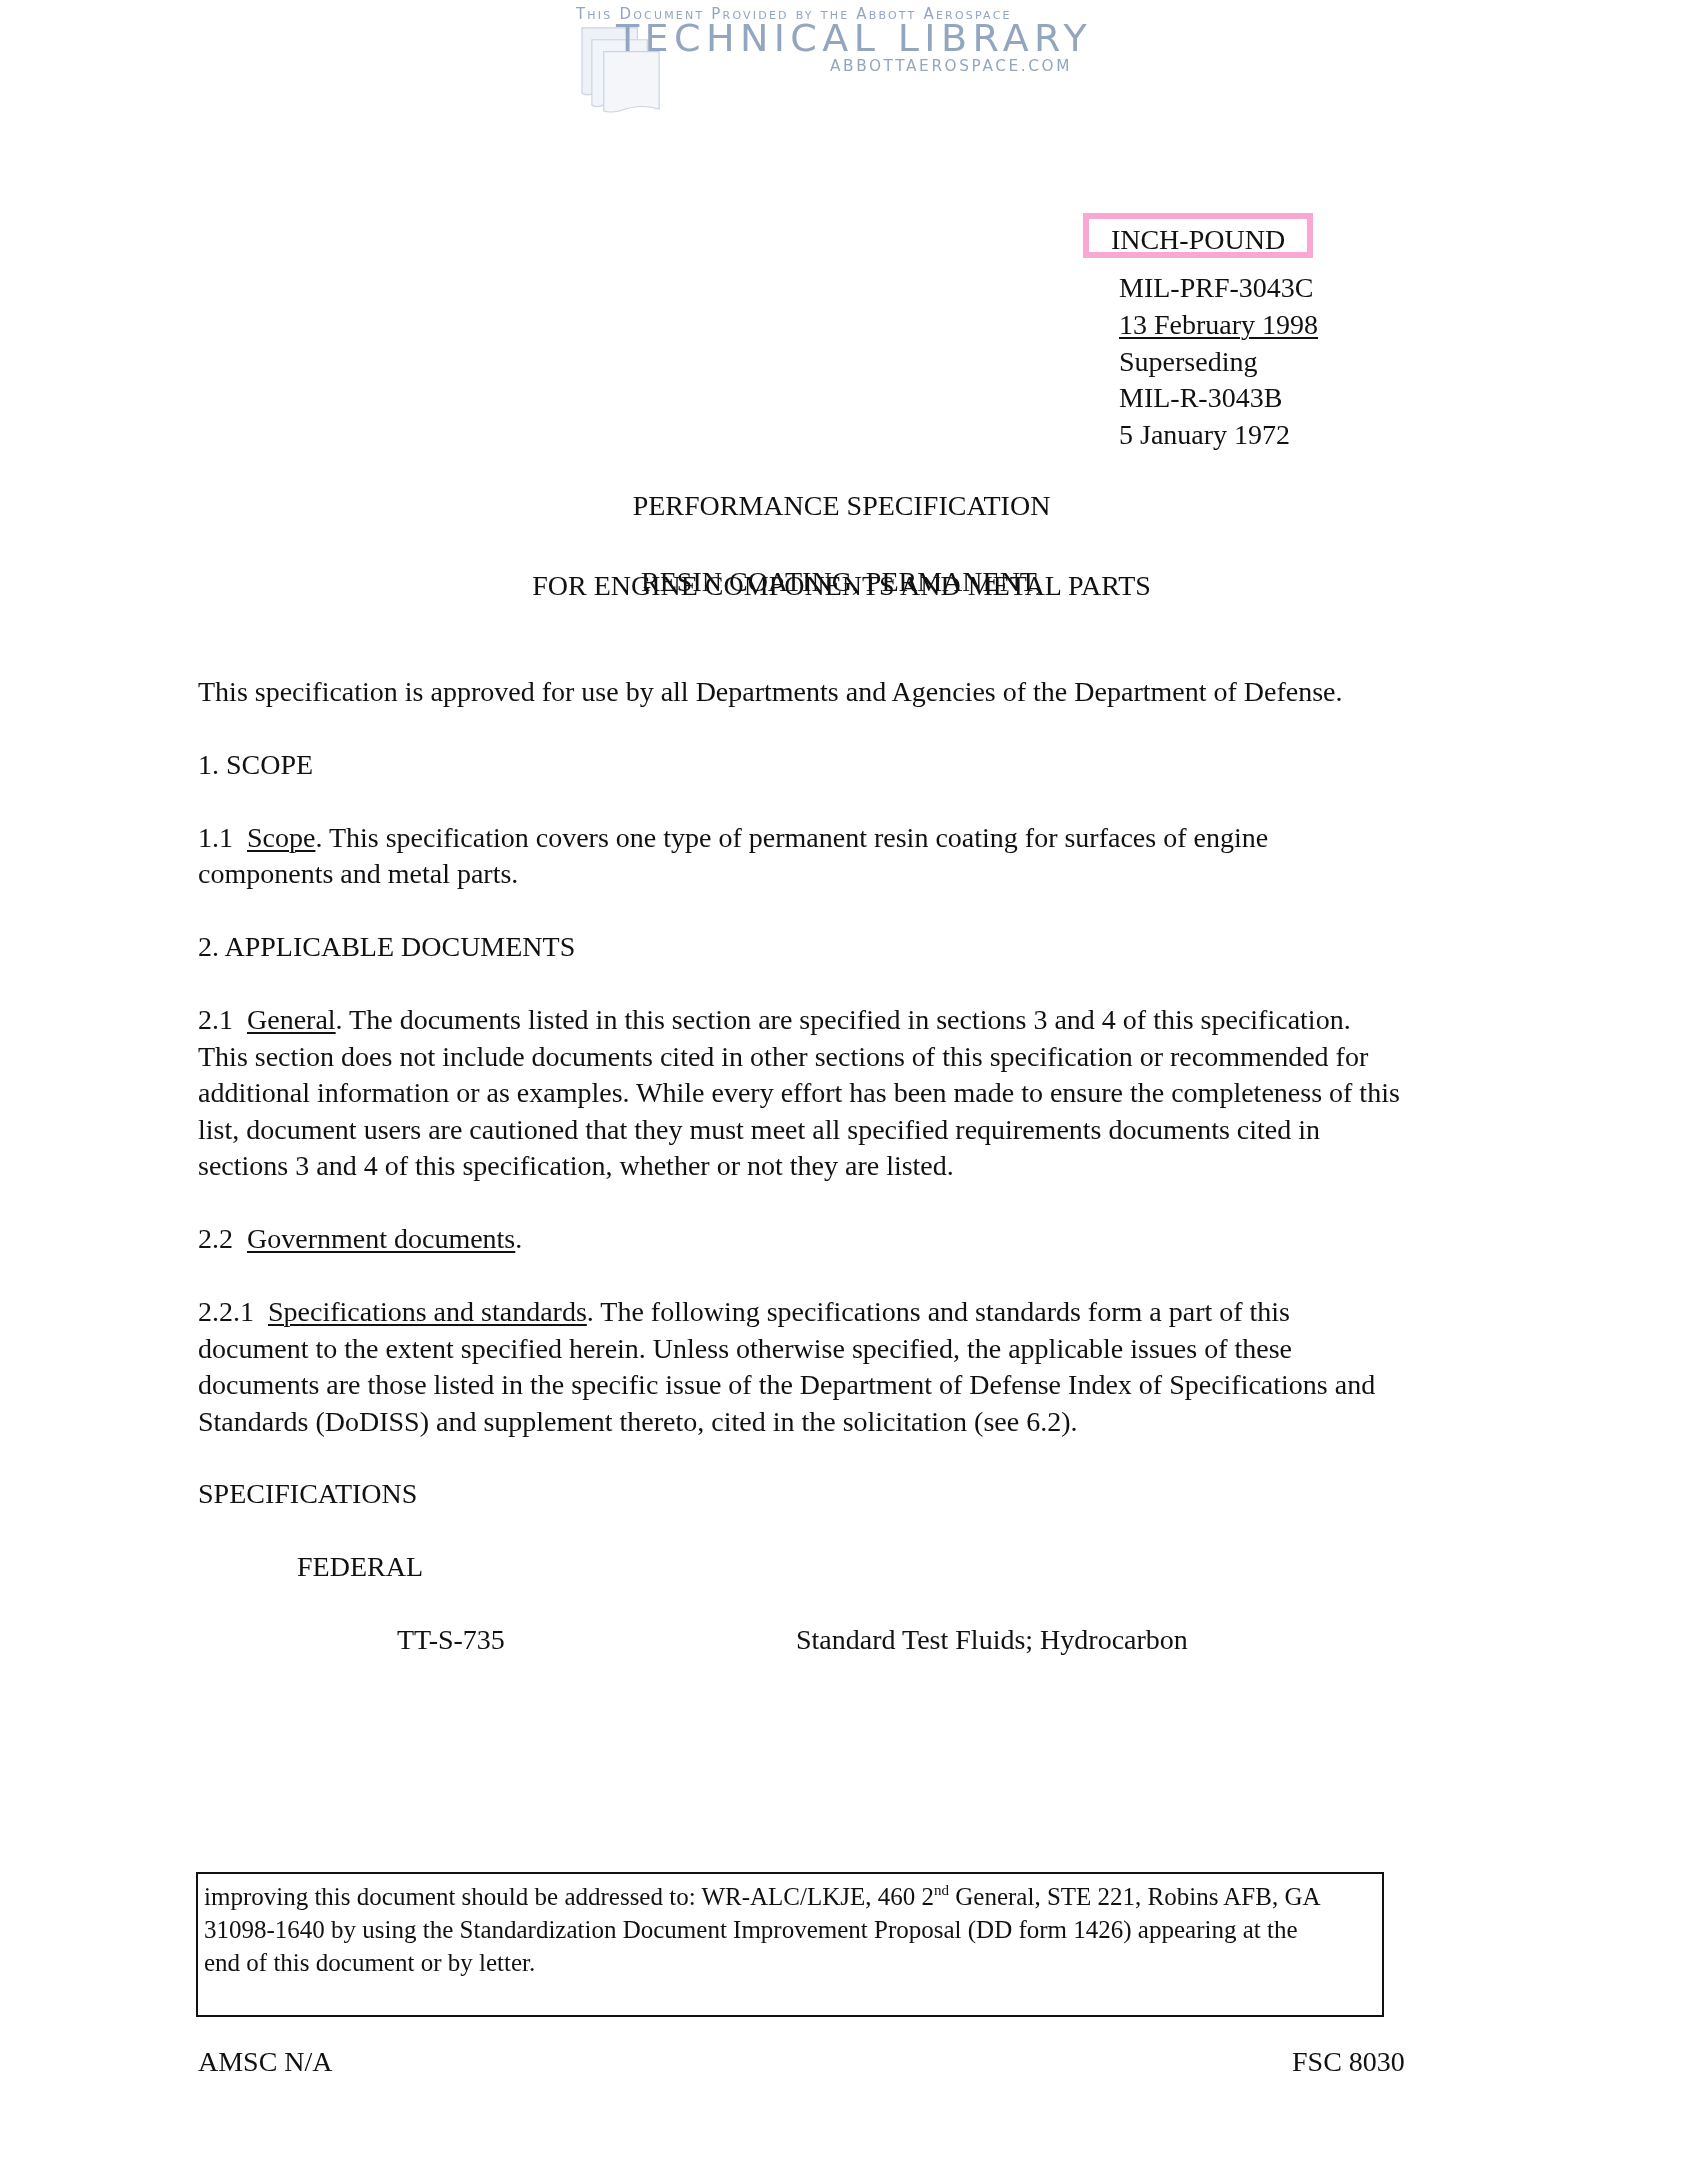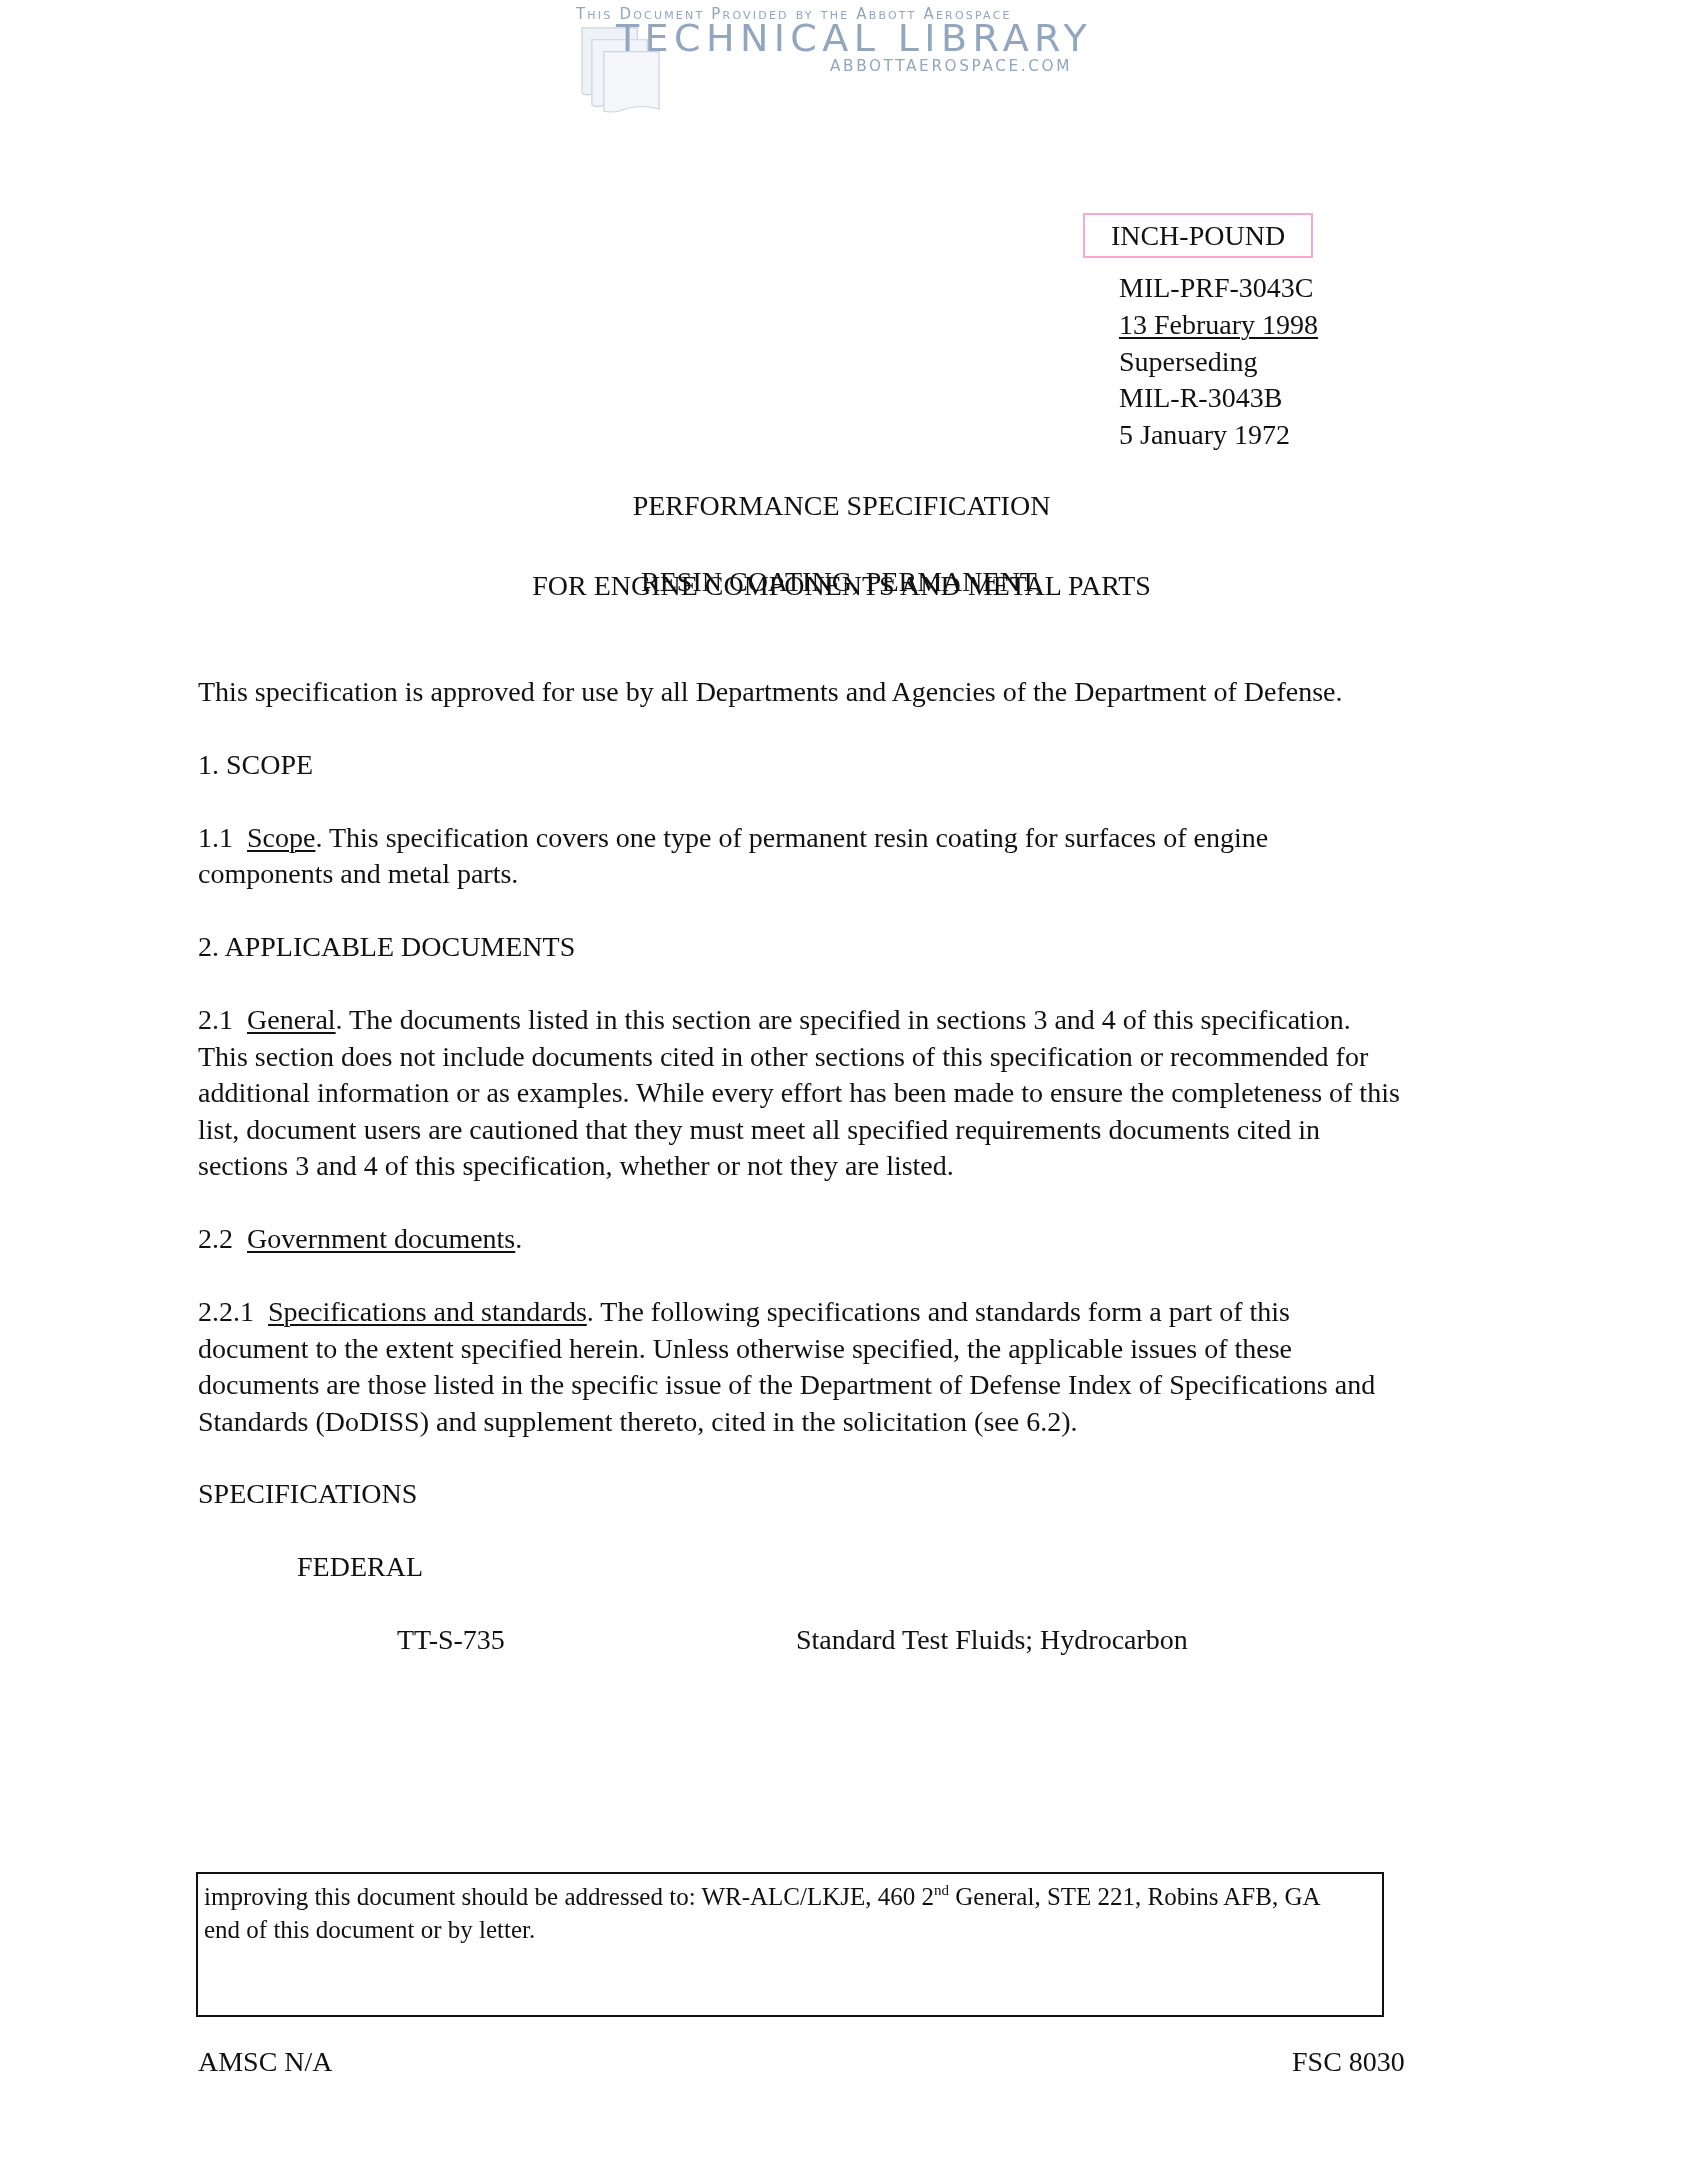--- a/index.html
+++ b/index.html
@@ -14,21 +14,21 @@
 
     
     .wm { color: #93a6bf; font-family: "DejaVu Sans", "Liberation Sans", sans-serif; }
     .wm-top { left: 576px; top: 5px; font-size: 15px; letter-spacing: 2.2px; font-variant: small-caps; }
     .wm-main { left: 616px; top: 18px; font-size: 38px; letter-spacing: 5.4px; line-height: 40px; }
     .wm-url { left: 830px; top: 57px; font-size: 15.3px; letter-spacing: 2.6px; }
     .wm-pages { left: 578px; top: 18px; width: 99px; height: 95px; }
 
     .inch-box {
       left: 1083px; top: 213px; width: 230px; height: 45px;
-      border: 2px solid #f9a8d4; box-sizing: border-box;
+      border: 6px solid #f9a8d4; box-sizing: border-box;
       font-size: 28px; line-height: 41px; text-align: center;
     }
     .center { left: 0; width: 1683px; text-align: center; }
     .comment-box {
       left: 196px; top: 1872px; width: 1188px; height: 145px;
       border: 2px solid #111; box-sizing: border-box;
       padding: 6px 6px 0 6px;
       font-size: 25px; line-height: 33px; white-space: normal;
     }
     sup { font-size: 15px; line-height: 0; vertical-align: 10px; }
@@ -82,18 +82,19 @@
 
 <div class="abs t" style="left:198px; top:1475px;">SPECIFICATIONS</div>
 <div class="abs t" style="left:297px; top:1548px;">FEDERAL</div>
 <div>
   <div class="abs t" style="left:397px; top:1621px;">TT-S-735</div>
   <div class="abs t" style="left:796px; top:1621px;">Standard Test Fluids; Hydrocarbon</div>
 </div>
 
 <div class="abs comment-box">
   <div><span>improving this document should be addressed to:  WR-ALC/LKJE, 460 2</span><sup>nd</sup><span> General, STE 221, Robins AFB, GA</span></div>
+  <div>31098-1640 by using the Standardization Document Improvement Proposal  (DD form 1426) appearing at the</div>
   <div>end of this document or by letter.</div>
 </div>
 
 <div class="abs t" style="left:198px; top:2043px;">AMSC N/A</div>
 <div class="abs t" style="left:1292px; top:2043px;">FSC 8030</div>
 
 
 </body></html>

